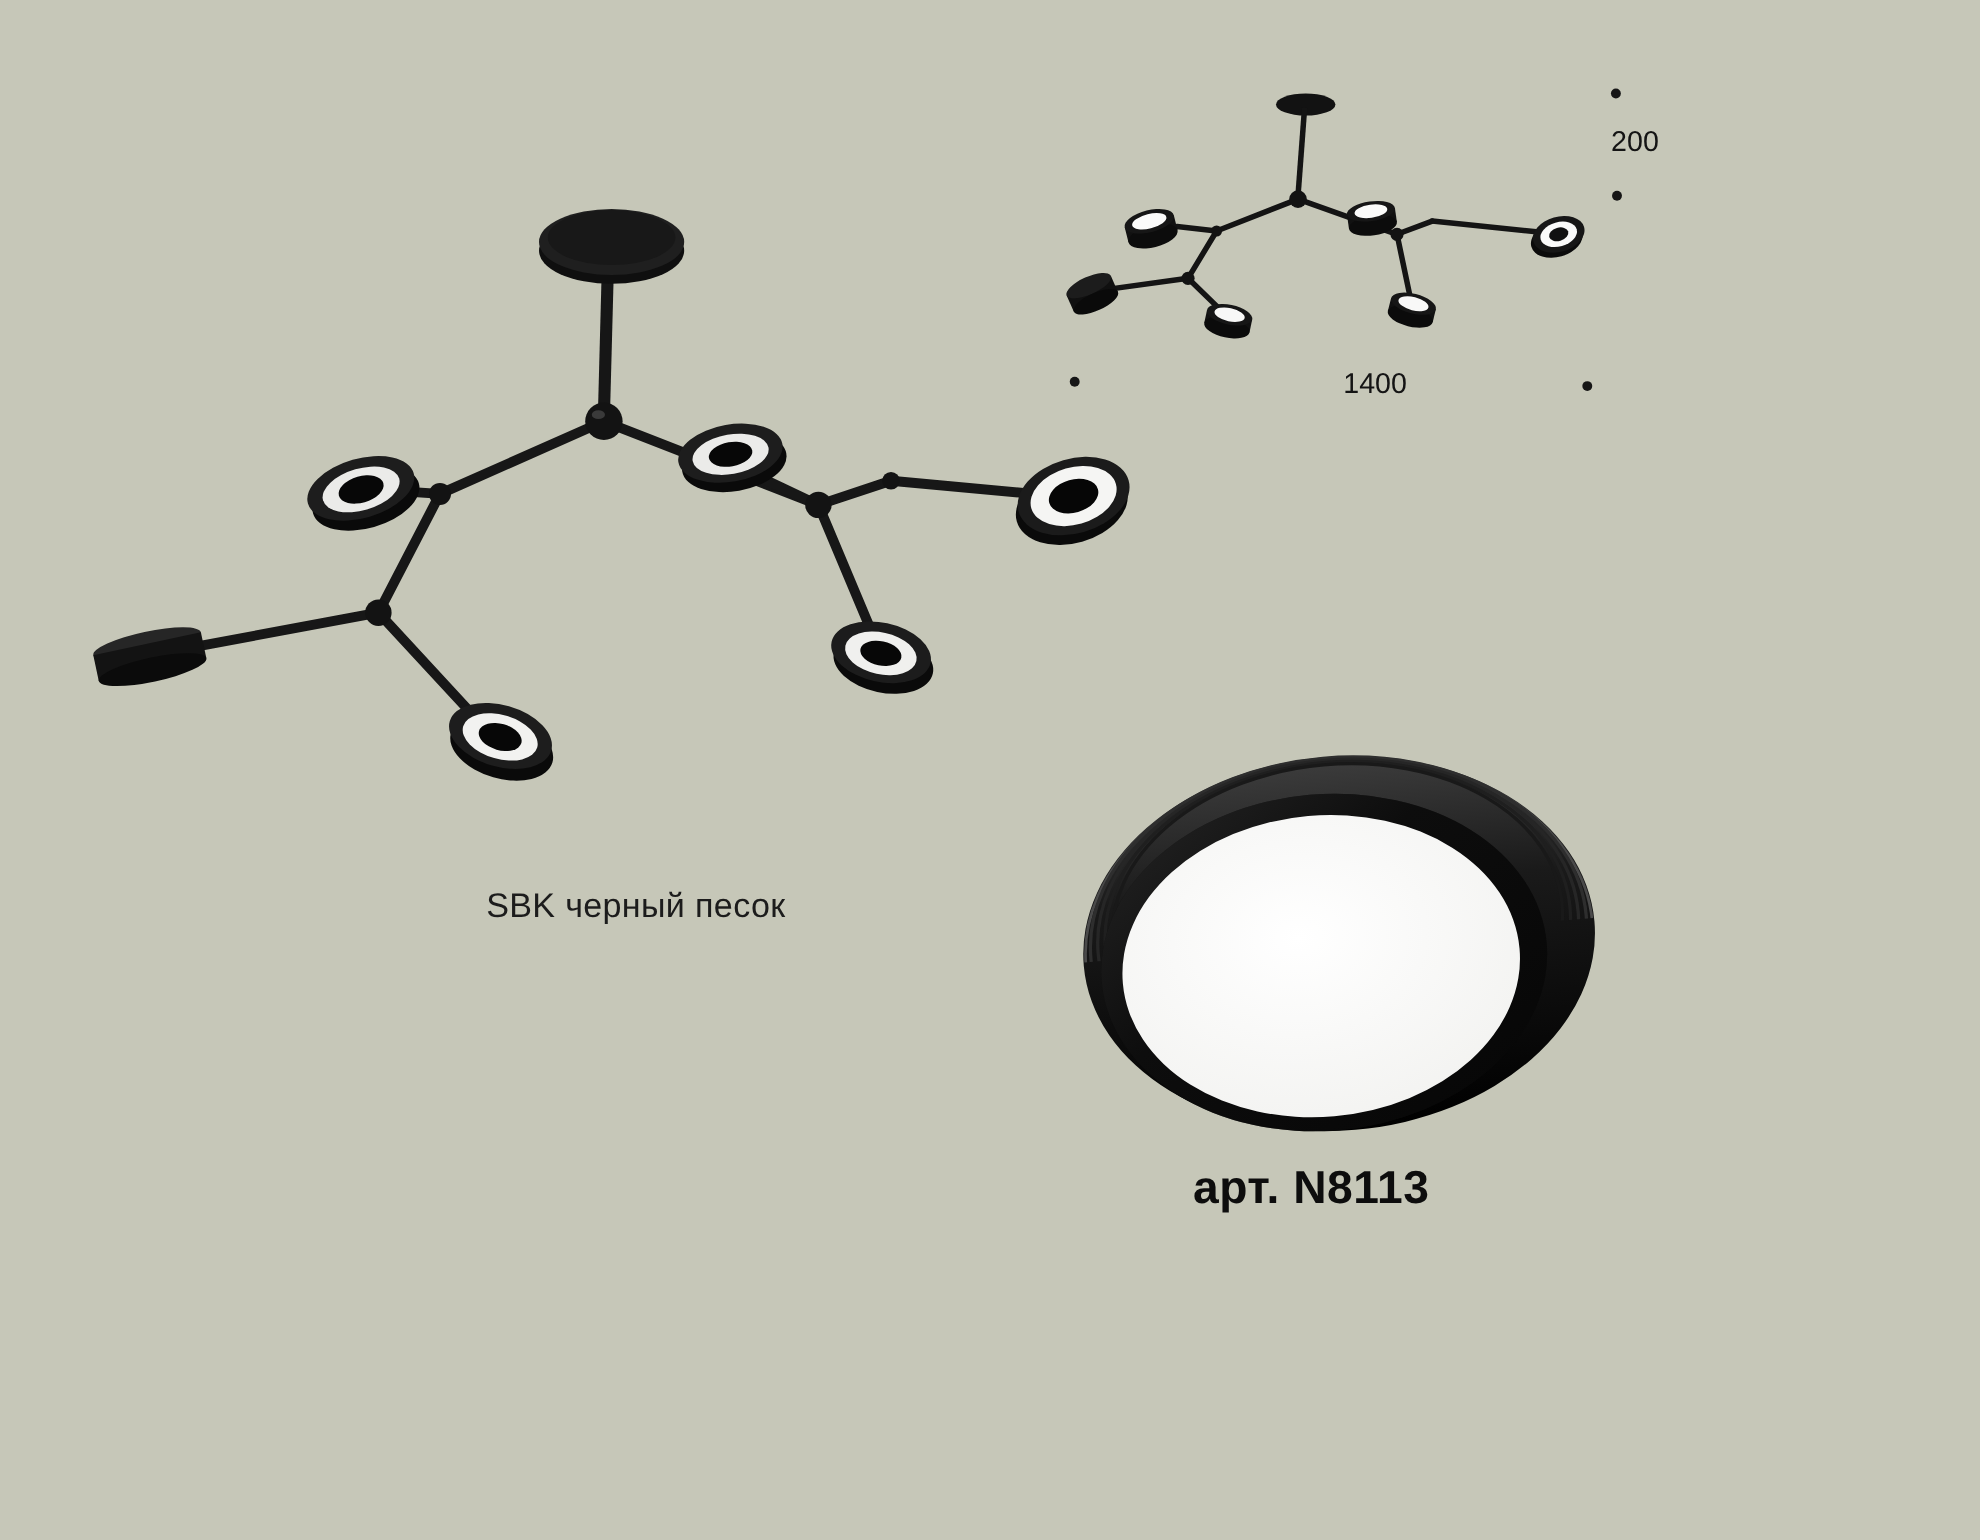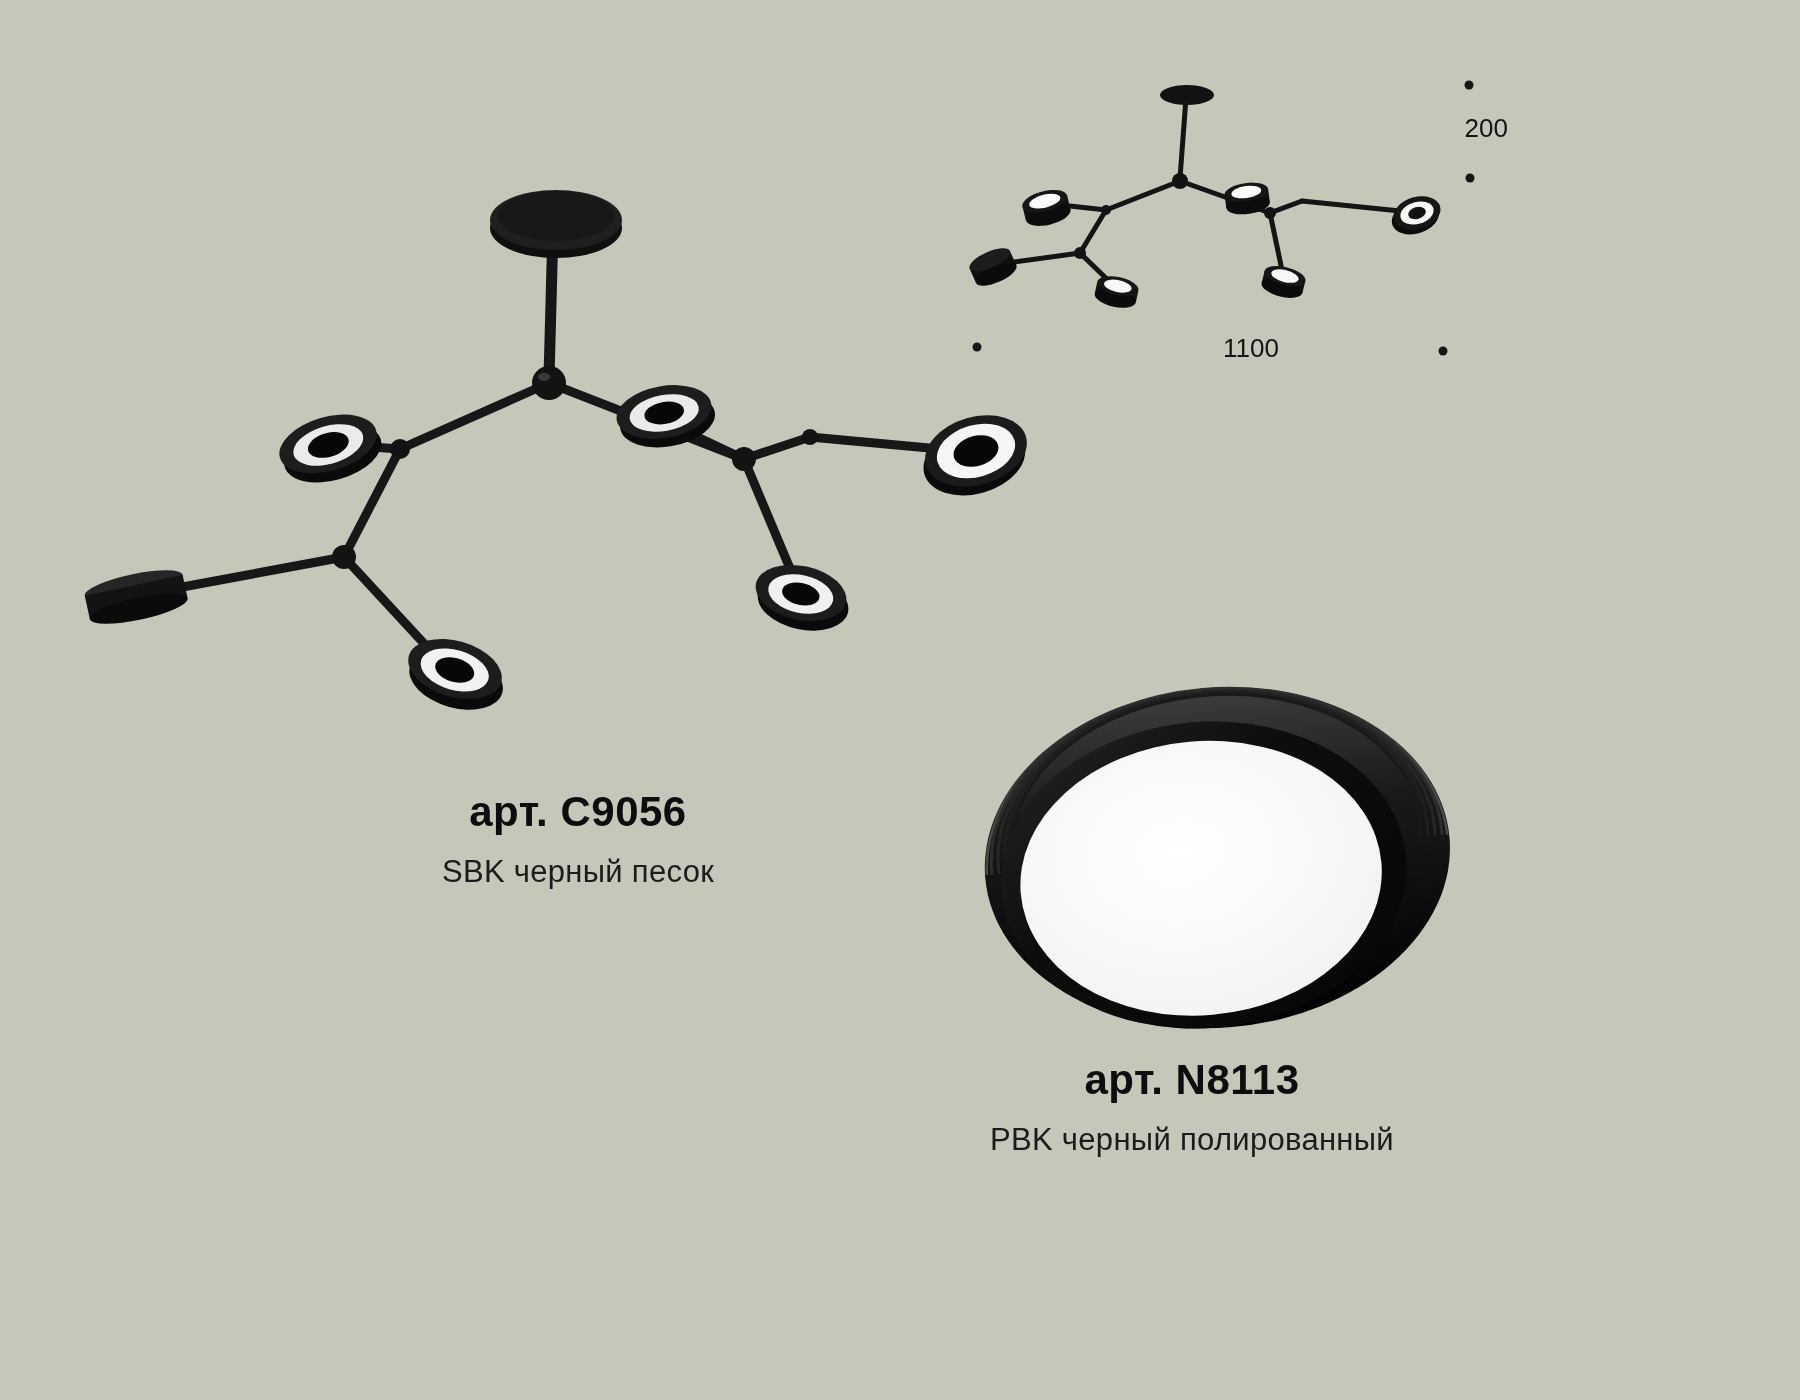--- a/index.html
+++ b/index.html
@@ -183,25 +183,23 @@
         <ellipse cx="1218" cy="844" rx="212" ry="151" stroke="#1f1f1f" stroke-width="3"></ellipse>
         <ellipse cx="1218" cy="840" rx="205" ry="145" stroke="#191919" stroke-width="3"></ellipse>
       </g>
       <ellipse cx="1203" cy="874" rx="203" ry="153" fill="#0d0d0d"></ellipse>
       <ellipse cx="1203" cy="874" rx="203" ry="153" fill="url(#bezelSheen)" opacity="0.55"></ellipse>
       <ellipse cx="1200" cy="877" rx="181" ry="137" fill="url(#diffuser)"></ellipse>
     </g>
   </svg>
 
   <div class="caption" style="left:303px;top:788px;width:550px;">
-    <div class="art">арт. C9056</div>
     <div class="finish">SBK черный песок</div>
   </div>
 
   <div class="caption" style="left:892px;top:1056px;width:600px;">
     <div class="art">арт. N8113</div>
-    <div class="finish">PBK черный полированный</div>
   </div>
 
   <div class="dim-label" style="left:1448px;top:113px;width:60px;">200</div>
-  <div class="dim-label" style="left:1179px;top:333px;width:100px;">1100</div>
+  <div class="dim-label" style="left:1179px;top:333px;width:100px;">1400</div>
 
 </div>
 
 </body></html>

